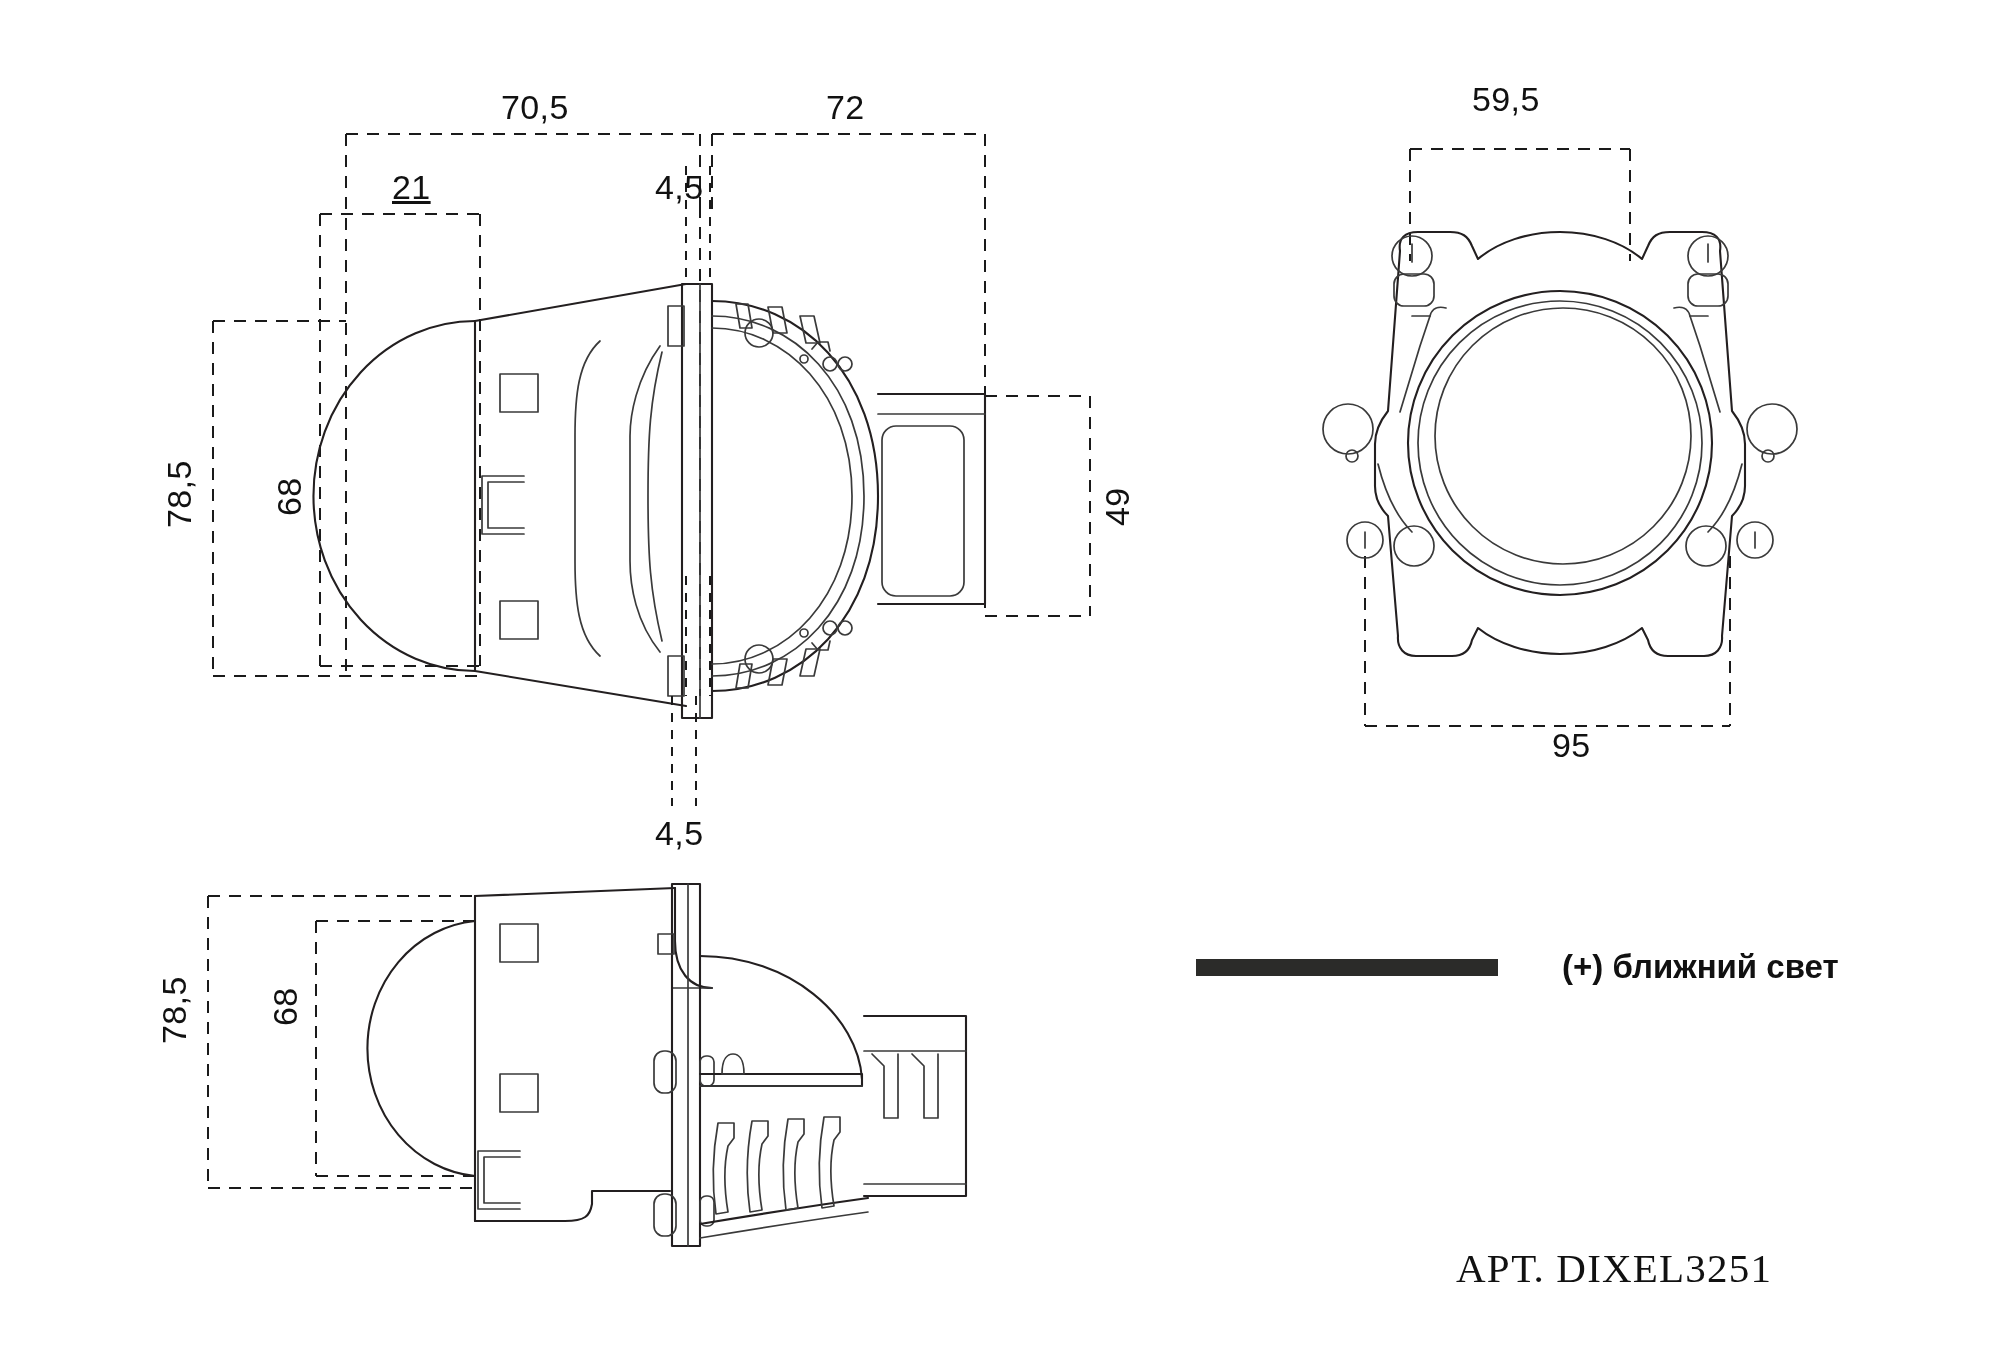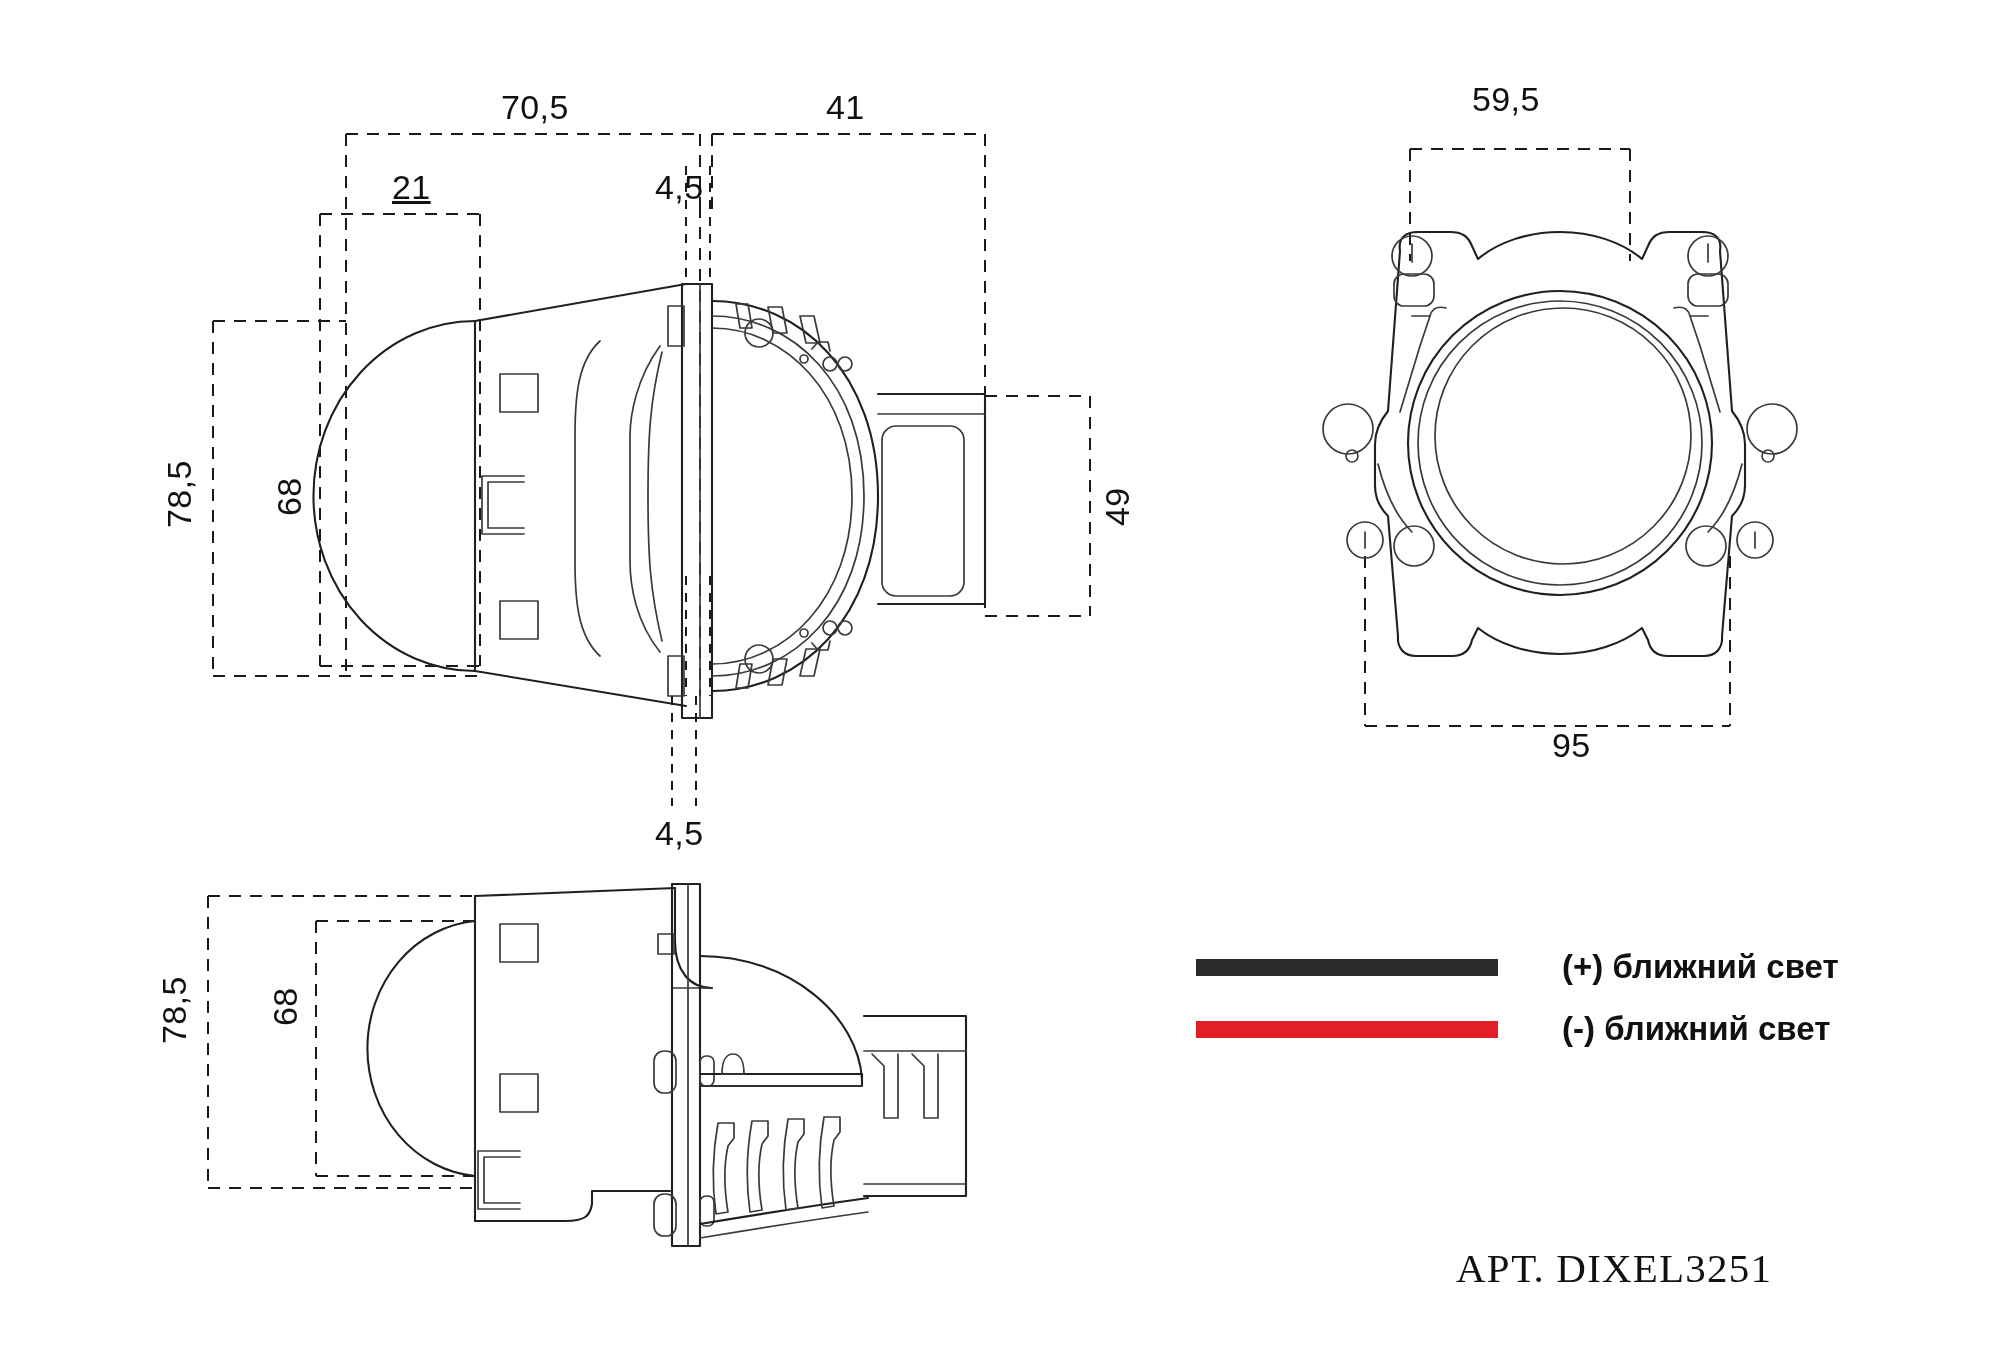--- a/index.html
+++ b/index.html
@@ -357,21 +357,21 @@
 
       <rect class="outline-thin" x="500" y="908" width="38" height="38"></rect>
       <rect class="outline-thin" x="500" y="1058" width="38" height="38"></rect>
       <path class="outline-thin" d="M 520,1135 L 478,1135 L 478,1193 L 520,1193"></path>
       <path class="outline-thin" d="M 520,1141 L 484,1141 L 484,1187 L 520,1187"></path>
     </g>
   </svg>
 
   <div class="dimtext" style="left:501px; top:72px;">70,5</div>
 
-  <div class="dimtext" style="left:826px; top:72px;">41</div>
+  <div class="dimtext" style="left:826px; top:72px;">72</div>
 
   <div class="dimtext" style="left:392px; top:152px;text-decoration:underline;">21</div>
 
   <div class="dimtext" style="left:655px; top:152px;">4,5</div>
 
   <div class="dimtext rot" style="left:160px; top:512px;">78,5</div>
 
   <div class="dimtext rot" style="left:270px; top:500px;">68</div>
 
   <div class="dimtext rot" style="left:1098px; top:510px;">49</div>
@@ -384,21 +384,17 @@
 
   <div class="dimtext rot" style="left:155px; top:1028px;">78,5</div>
 
   <div class="dimtext rot" style="left:266px; top:1010px;">68</div>
 
   <div id="legend">
     <div class="legend-row">
       <span class="swatch" style="background:#2b2b29;"></span>
       <span class="legend-label">(+) ближний свет</span>
     </div>
-    <div class="legend-row">
-      <span class="swatch" style="background:#e31e24;"></span>
-      <span class="legend-label">(-) ближний свет</span>
-    </div>
   </div>
 
   <div id="partno">АРТ. DIXEL3251</div>
 
 </div>
 
 </body></html>

